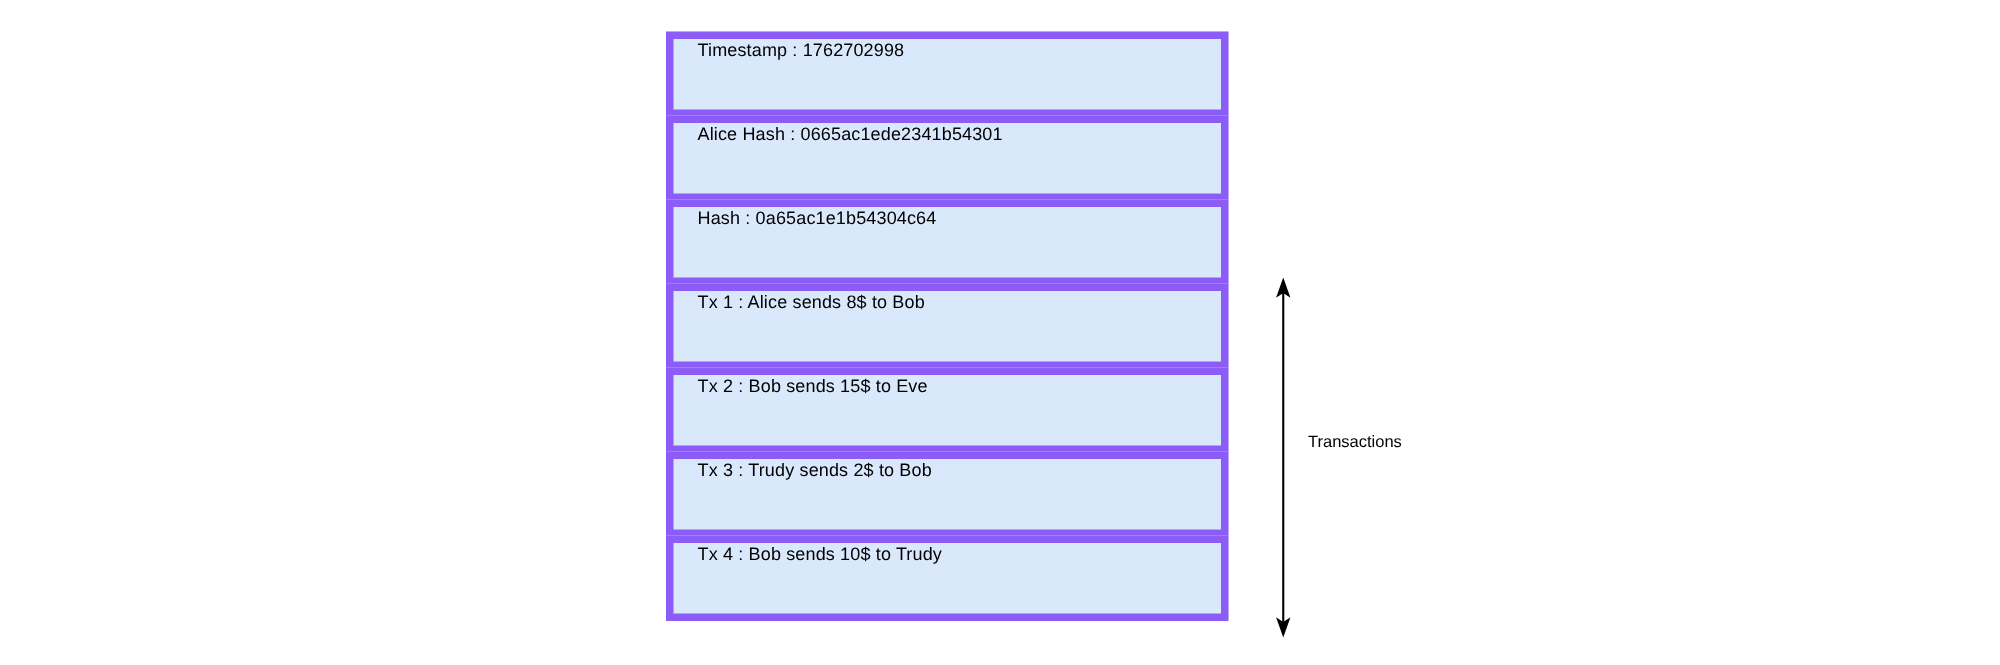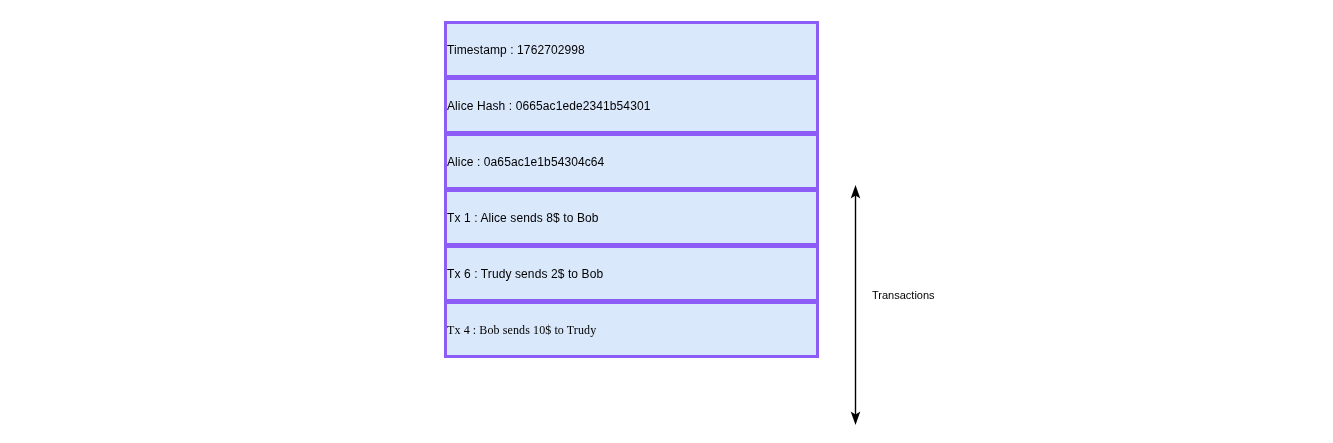--- a/index.html
+++ b/index.html
@@ -32,28 +32,28 @@
     width: 375px;
     height: 399px;
     box-sizing: border-box;
   }
 
   .block-row {
     box-sizing: border-box;
     width: 100%;
     height: 57px;
     background: #dae8fc;
-    border: 3px solid #8b5cf6;
+    border: 5px solid #8b5cf6;
     margin-bottom: -1px;
     display: flex;
-    align-items: center;
+    align-items: flex-start;
+    padding-left: 16px;
   }
   .block-row:last-child {
     margin-bottom: 16px;
-    font-family: Liberation Serif, serif;
   }
 
   .row-label {
     font-size: 12px;
     line-height: 14px;
     color: #000000;
     letter-spacing: 0.1px;
     white-space: nowrap;
   }
 
@@ -90,30 +90,33 @@
 
     <div class="block-row">
       <span class="row-label">Timestamp : 1762702998</span>
     </div>
 
     <div class="block-row">
       <span class="row-label">Alice Hash : 0665ac1ede2341b54301</span>
     </div>
 
     <div class="block-row">
-      <span class="row-label">Alice : 0a65ac1e1b54304c64</span>
+      <span class="row-label">Hash : 0a65ac1e1b54304c64</span>
     </div>
 
     <div class="block-row">
       <span class="row-label">Tx 1 : Alice sends 8$ to Bob</span>
     </div>
 
+    <div class="block-row">
+      <span class="row-label">Tx 2 : Bob sends 15$ to Eve</span>
+    </div>
 
     <div class="block-row">
-      <span class="row-label">Tx 6 : Trudy sends 2$ to Bob</span>
+      <span class="row-label">Tx 3 : Trudy sends 2$ to Bob</span>
     </div>
 
     <div class="block-row">
       <span class="row-label">Tx 4 : Bob sends 10$ to Trudy</span>
     </div>
 
   </div>
 
   <div class="annotation">
     <svg width="180" height="244" viewBox="0 0 180 244">

